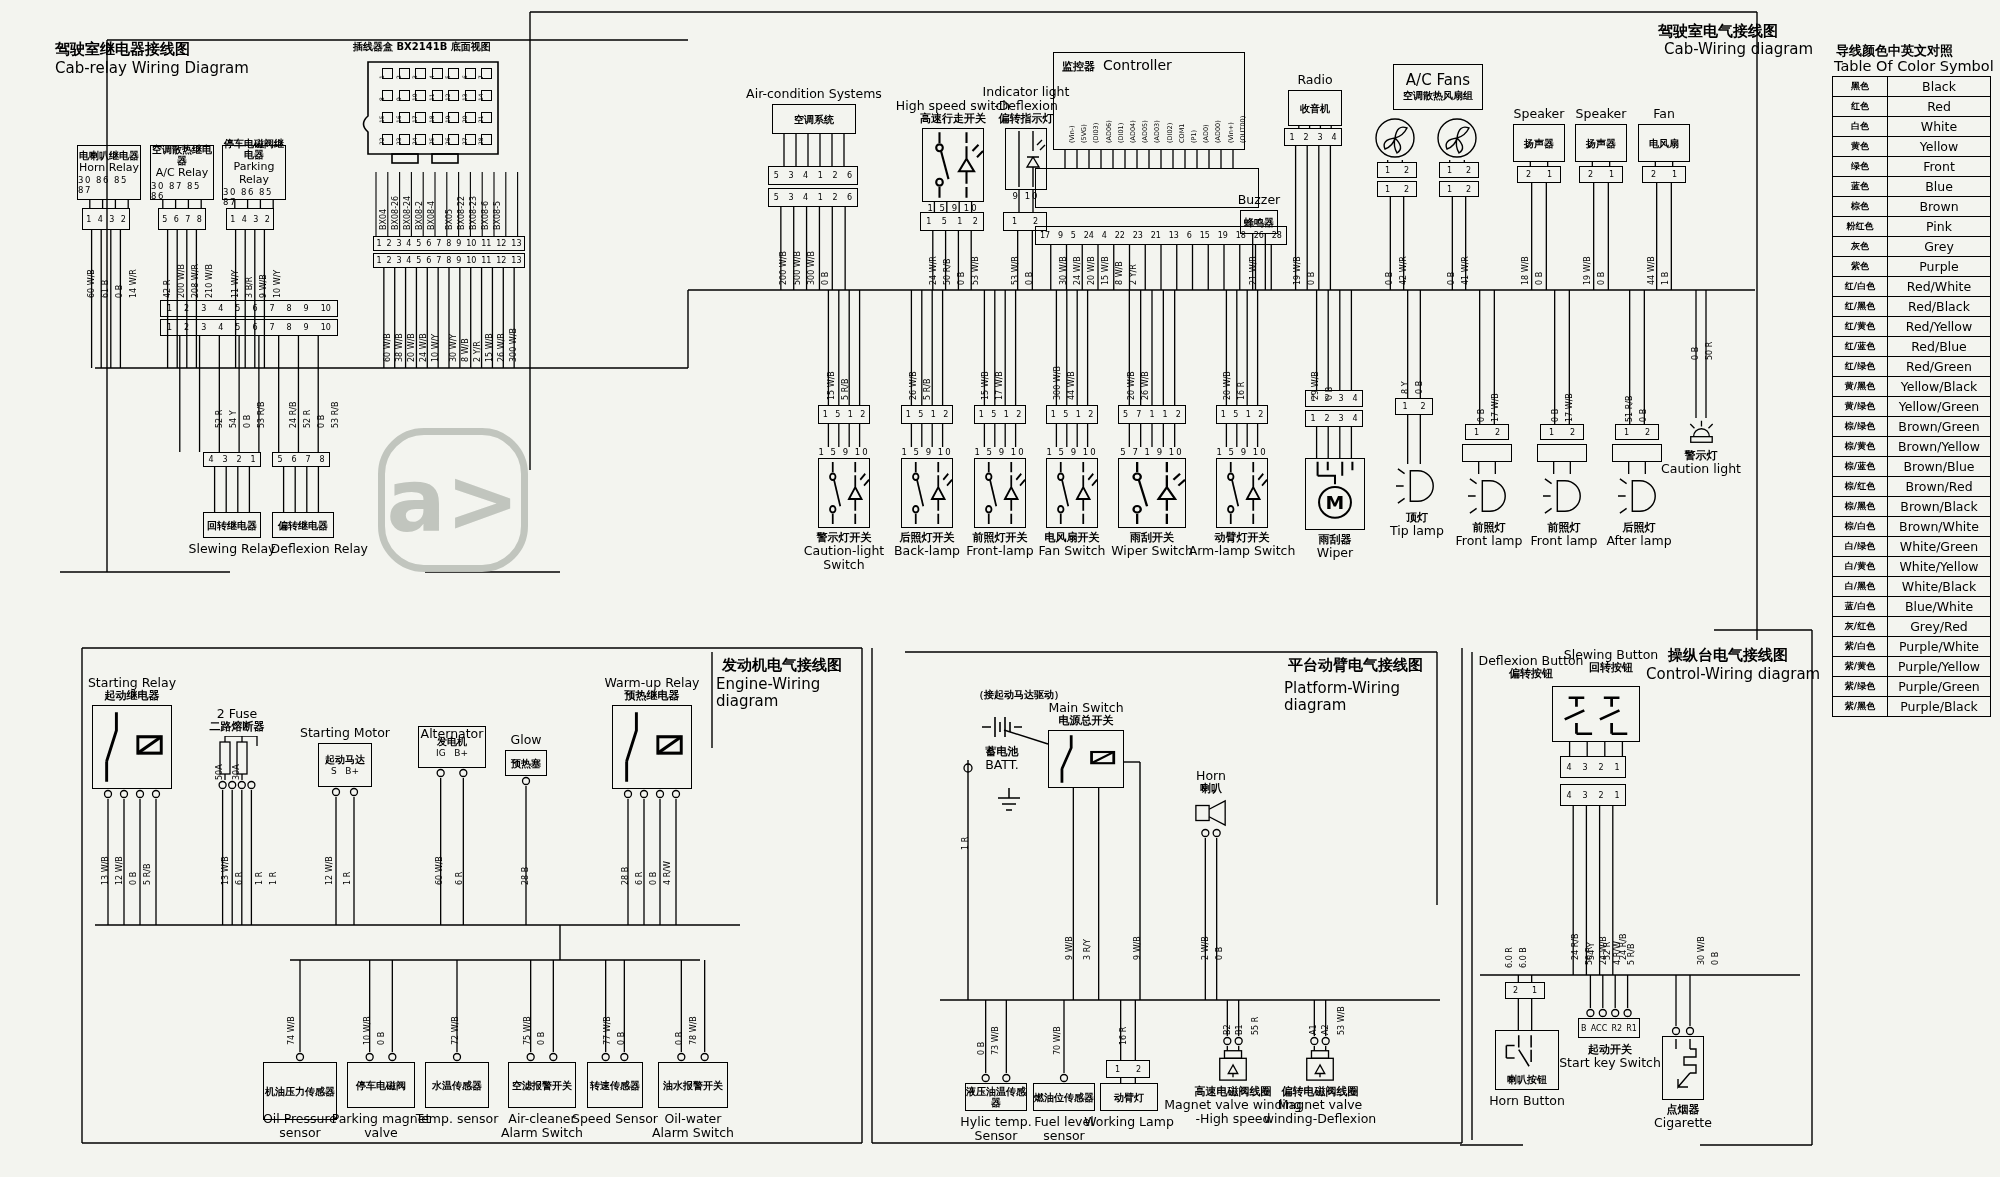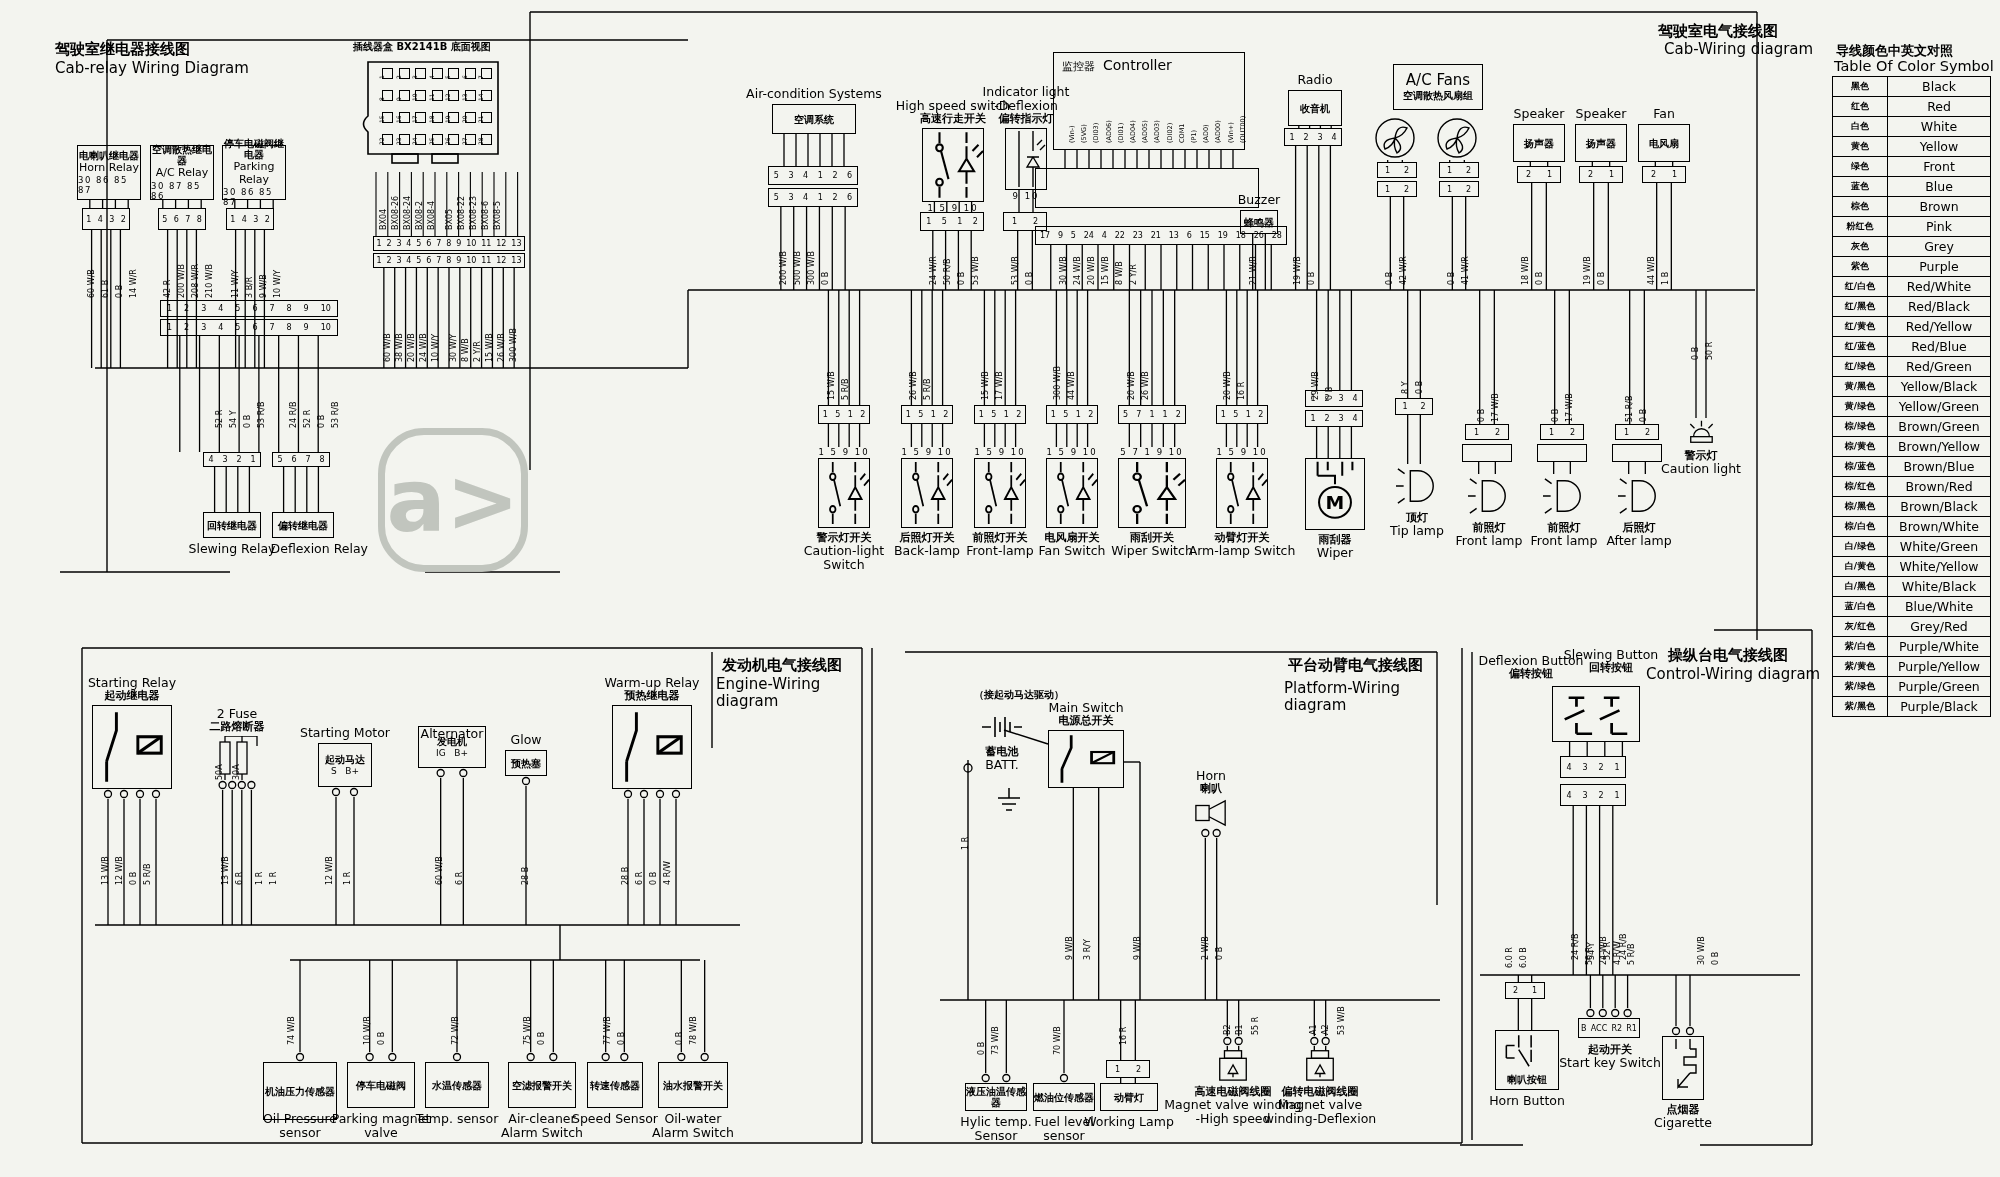--- a/index.html
+++ b/index.html
@@ -689,21 +689,21 @@
           <svg viewBox="0 0 40 60" preserveAspectRatio="none">
             <g fill="none" stroke="#000" stroke-width="1.4">
               <path d="M13 2 V58 M27 2 V22 M27 38 V58 M21 38 L27 28 L33 38 Z M21 28 H33"></path>
               <path d="M31 16 l5 -5 M34 21 l5 -5"></path>
             </g>
           </svg>
         </div>
       </div>
       <div class="cbox" style="left: 1053px; top: 52px; width: 192px; height: 98px; display: block; position: absolute;">
         <div style="position: absolute; top: 4px; left: 8px; display: flex; gap: 8px; align-items: baseline;">
-          <span style="font-size: 11px; font-weight: 400; text-align: right;">监控器</span>
+          <span style="font-size: 11px; font-weight: 700; text-align: right;">监控器</span>
           <span style="font-size: 14px;">Controller</span>
         </div>
         <span class="cpin" style="left: 14px; top: 90px;">(Vin-)</span>
         <span class="cpin" style="left: 26.2px; top: 90px;">(5VG)</span>
         <span class="cpin" style="left: 38.4px; top: 90px;">(DI03)</span>
         <span class="cpin" style="left: 50.6px; top: 90px;">(AD06)</span>
         <span class="cpin" style="left: 62.8px; top: 90px;">(DI01)</span>
         <span class="cpin" style="left: 75px; top: 90px;">(AD04)</span>
         <span class="cpin" style="left: 87.2px; top: 90px;">(AD05)</span>
         <span class="cpin" style="left: 99.4px; top: 90px;">(AD03)</span>

